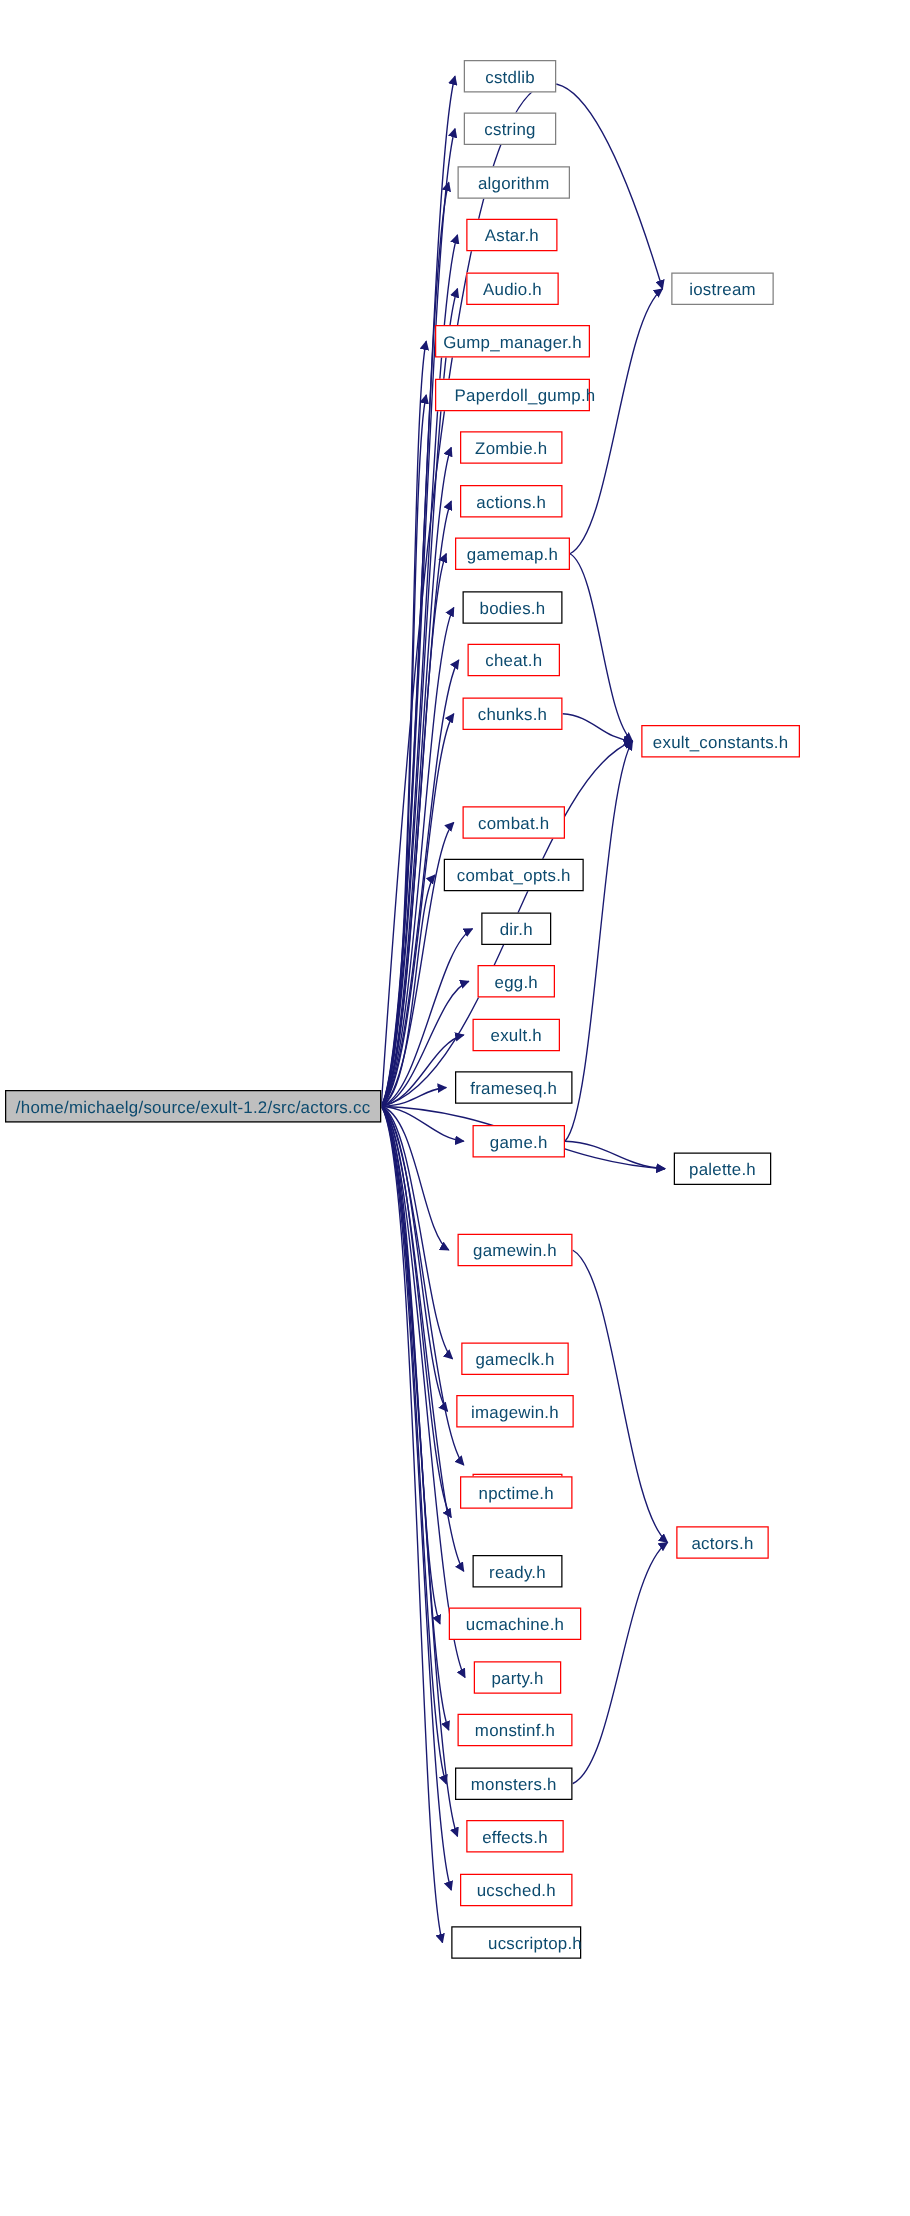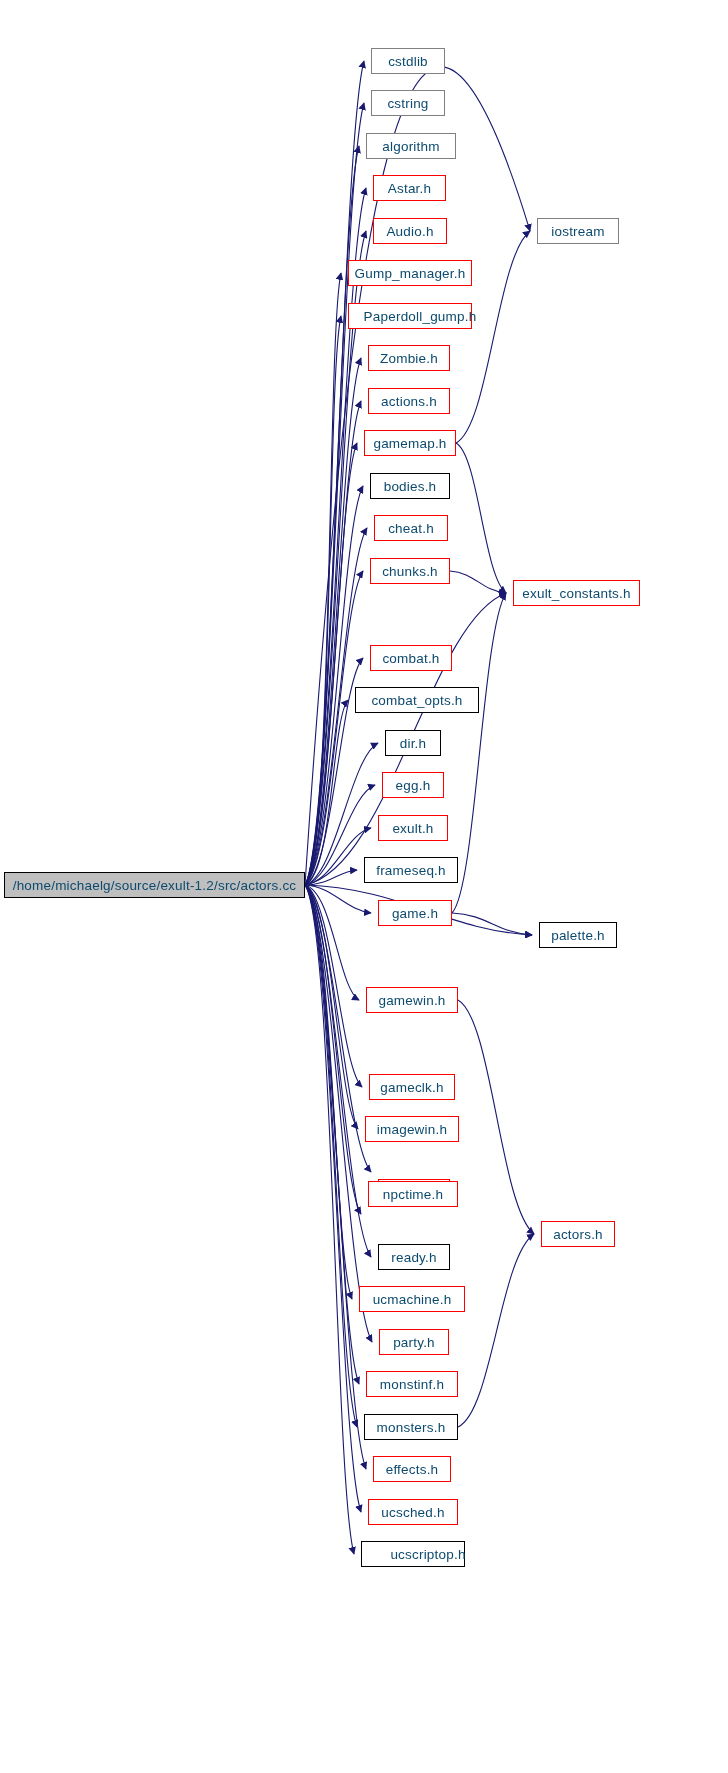--- a/index.html
+++ b/index.html
@@ -109,21 +109,21 @@
       </div>
       <div class="node red" style="left: 374px; top: 515px; width: 74px; height: 26px;">
         <span>cheat.h</span>
       </div>
       <div class="node red" style="left: 370px; top: 558px; width: 80px; height: 26px;">
         <span>chunks.h</span>
       </div>
       <div class="node red" style="left: 370px; top: 645px; width: 82px; height: 26px;">
         <span>combat.h</span>
       </div>
-      <div class="node black" style="left: 355px; top: 687px; width: 124px; height: 26px;">
+      <div class="node black" style="left: 355px; top: 687px; width: 112px; height: 26px;">
         <span>combat_opts.h</span>
       </div>
       <div class="node black" style="left: 385px; top: 730px; width: 56px; height: 26px;">
         <span>dir.h</span>
       </div>
       <div class="node red" style="left: 382px; top: 772px; width: 62px; height: 26px;">
         <span>egg.h</span>
       </div>
       <div class="node red" style="left: 378px; top: 815px; width: 70px; height: 26px;">
         <span>exult.h</span>

